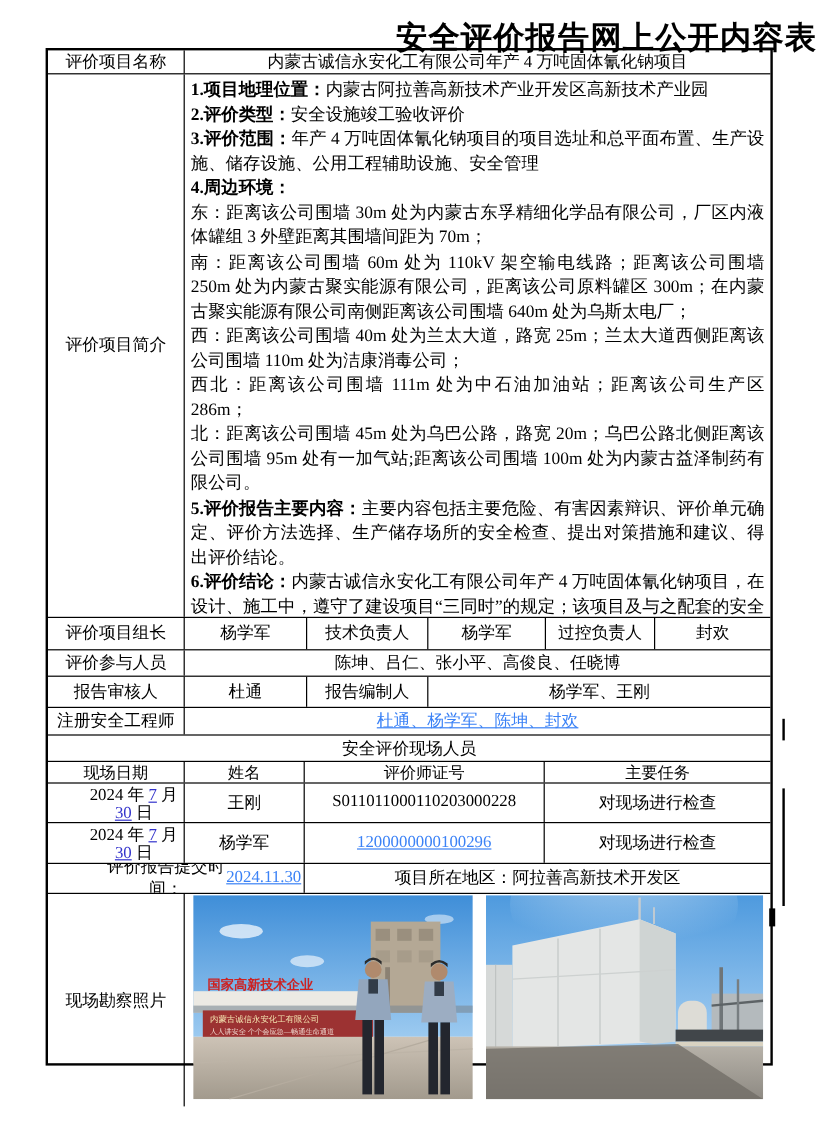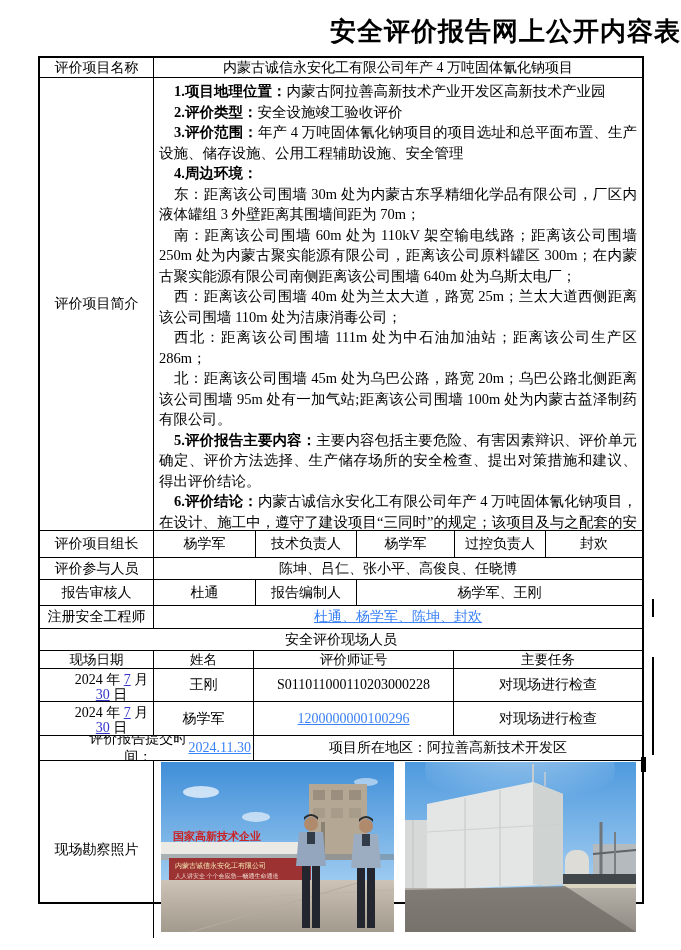--- a/index.html
+++ b/index.html
@@ -1,38 +1,38 @@
 <!DOCTYPE html>
 <html><head>
 <meta charset="utf-8">
 <style>
   html,body{margin:0;padding:0;background:#ffffff;}
   #page{position:relative;width:681px;height:950px;background:#ffffff;
         font-family:"Liberation Serif","DejaVu Serif",serif;color:#000;overflow:hidden;}
   #doc-title{position:absolute;left:0;top:14px;width:681px;text-align:right;
              font-size:26px;font-weight:bold;letter-spacing:1px;}
-  #main-table{position:absolute;left:38px;top:56px;width:606px;height:848px;
+  #main-table{position:absolute;left:38px;top:40px;width:606px;height:848px;
               border:2px solid #000;box-sizing:border-box;display:flex;flex-direction:column;}
   .row{display:flex;flex-direction:row;border-bottom:1px solid #000;box-sizing:border-box;flex:0 0 auto;}
   .row:last-child{border-bottom:none;}
   .cell{border-right:1px solid #000;box-sizing:border-box;display:flex;align-items:center;
         justify-content:center;text-align:center;font-size:14px;padding:0 2px;overflow:hidden;}
   .cell:last-child{border-right:none;}
   .c-label{width:114px;flex:0 0 114px;}
   .c-101{width:102px;flex:0 0 102px;}
   .c-100{width:101px;flex:0 0 101px;}
   .c-97{width:98px;flex:0 0 98px;}
   .c-90{width:91px;flex:0 0 91px;}
   .c-flex{flex:1 1 auto;}
   .c-99{width:100px;flex:0 0 100px;}
   .c-199{width:200px;flex:0 0 200px;}
   .c-213{width:214px;flex:0 0 214px;padding-left:48px;}
   .summary-cell{display:block;text-align:left;padding:3px 5px 0 5px;font-size:14.5px;line-height:20.5px;}
   .para{text-align:justify;}
-  .para b{font-weight:bold;margin-left:15px;}
+  .para b{font-weight:bold;}
   .red-ul{color:#3b82f6;text-decoration:underline;}
   .blue-ul{color:#3333cc;text-decoration:underline;}
   .full-center{justify-content:center;}
   .small{font-size:13.5px;}
   .photos-cell{display:flex;align-items:flex-start;justify-content:flex-start;padding:1px 0 0 7px;}
   .photo{display:block;flex:0 0 auto;}
   .photo+.photo{margin-left:11px;}
   .rev-bar{position:absolute;width:2px;background:#000;}
   #thick-mark{position:absolute;left:641px;top:757px;width:5px;height:15px;background:#000;}
   .datecell{display:block;padding-top:3px;line-height:15px;padding-left:32px;}

